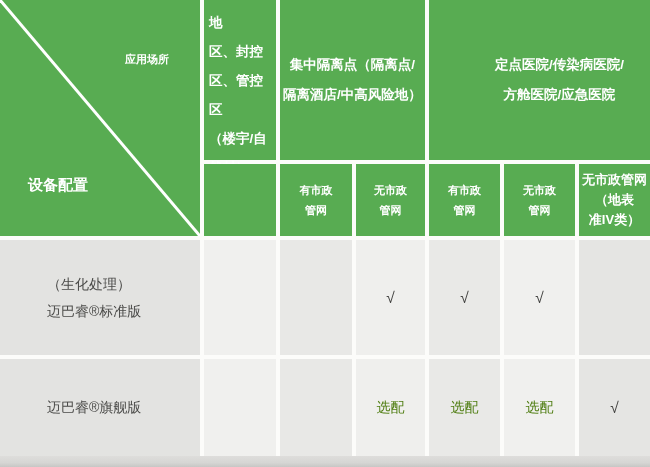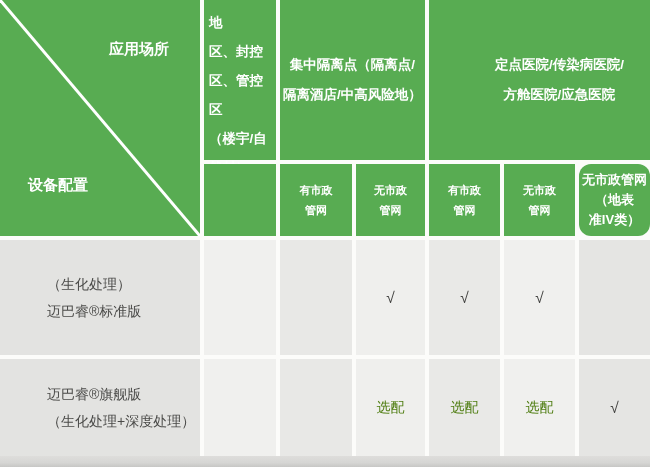--- a/index.html
+++ b/index.html
@@ -26,33 +26,33 @@
     color: #ffffff;
     font-weight: 700;
     display: flex;
     align-items: center;
     justify-content: center;
     text-align: center;
     white-space: pre-line;
   }
   .corner { grid-column: 1; grid-row: 1 / 3; }
   .diag { position: absolute; left: 0; top: 0; width: 100%; height: 100%; }
-  .corner-top    { position: absolute; top: 40px;  right: 31px; font-size: 15px; }
+  .corner-top    { position: absolute; top: 52px;  right: 31px; font-size: 11px; }
   .corner-bottom { position: absolute; bottom: 41px; left: 28px; font-size: 15px; }
 
   .g1 { grid-column: 2; grid-row: 1; justify-content: flex-start; }
   .g1 span { display: block; text-align: left; padding-left: 5px;
              font-size: 13.5px; line-height: 29px; white-space: pre-line; }
   .g2 { grid-column: 3 / 5; grid-row: 1; font-size: 13.5px; line-height: 30px; }
   .g3 { grid-column: 5 / 8; grid-row: 1; font-size: 13.5px; line-height: 30px; padding-left: 40px; }
 
   .sub { grid-row: 2; font-size: 11px; line-height: 20px; }
   .sub.small { font-size: 13px; line-height: 20px; }
   .s1 { grid-column: 2; } .s2 { grid-column: 3; } .s3 { grid-column: 4; }
-  .s4 { grid-column: 5; } .s5 { grid-column: 6; } .s6 { grid-column: 7; border-radius: 12px; }
+  .s4 { grid-column: 5; } .s5 { grid-column: 6; } .s6 { grid-column: 7; }
 
   
   .row1 { grid-row: 3; } .row2 { grid-row: 4; }
   .label-cell {
     grid-column: 1;
     background: #e3e3e1;
     color: #4a4a48;
     display: flex; flex-direction: column; justify-content: center;
     padding-left: 47px;
     font-size: 14px; line-height: 27px;
@@ -119,21 +119,20 @@
     </div>
     <div class="cell val c2 row1"></div>
     <div class="cell val c3 row1"></div>
     <div class="cell val c4 row1 check">√</div>
     <div class="cell val c5 row1 check">√</div>
     <div class="cell val c6 row1 check">√</div>
     <div class="cell val c7 row1"></div>
 
     <div class="cell label-cell row2">
       <span>迈巴睿®旗舰版</span>
-      <span>（生化处理+深度处理）</span>
     </div>
     <div class="cell val c2 row2"></div>
     <div class="cell val c3 row2"></div>
     <div class="cell val c4 row2">选配</div>
     <div class="cell val c5 row2">选配</div>
     <div class="cell val c6 row2">选配</div>
     <div class="cell val c7 row2 check">√</div>
 
   </div>
   <div class="bottom-strip"></div>

